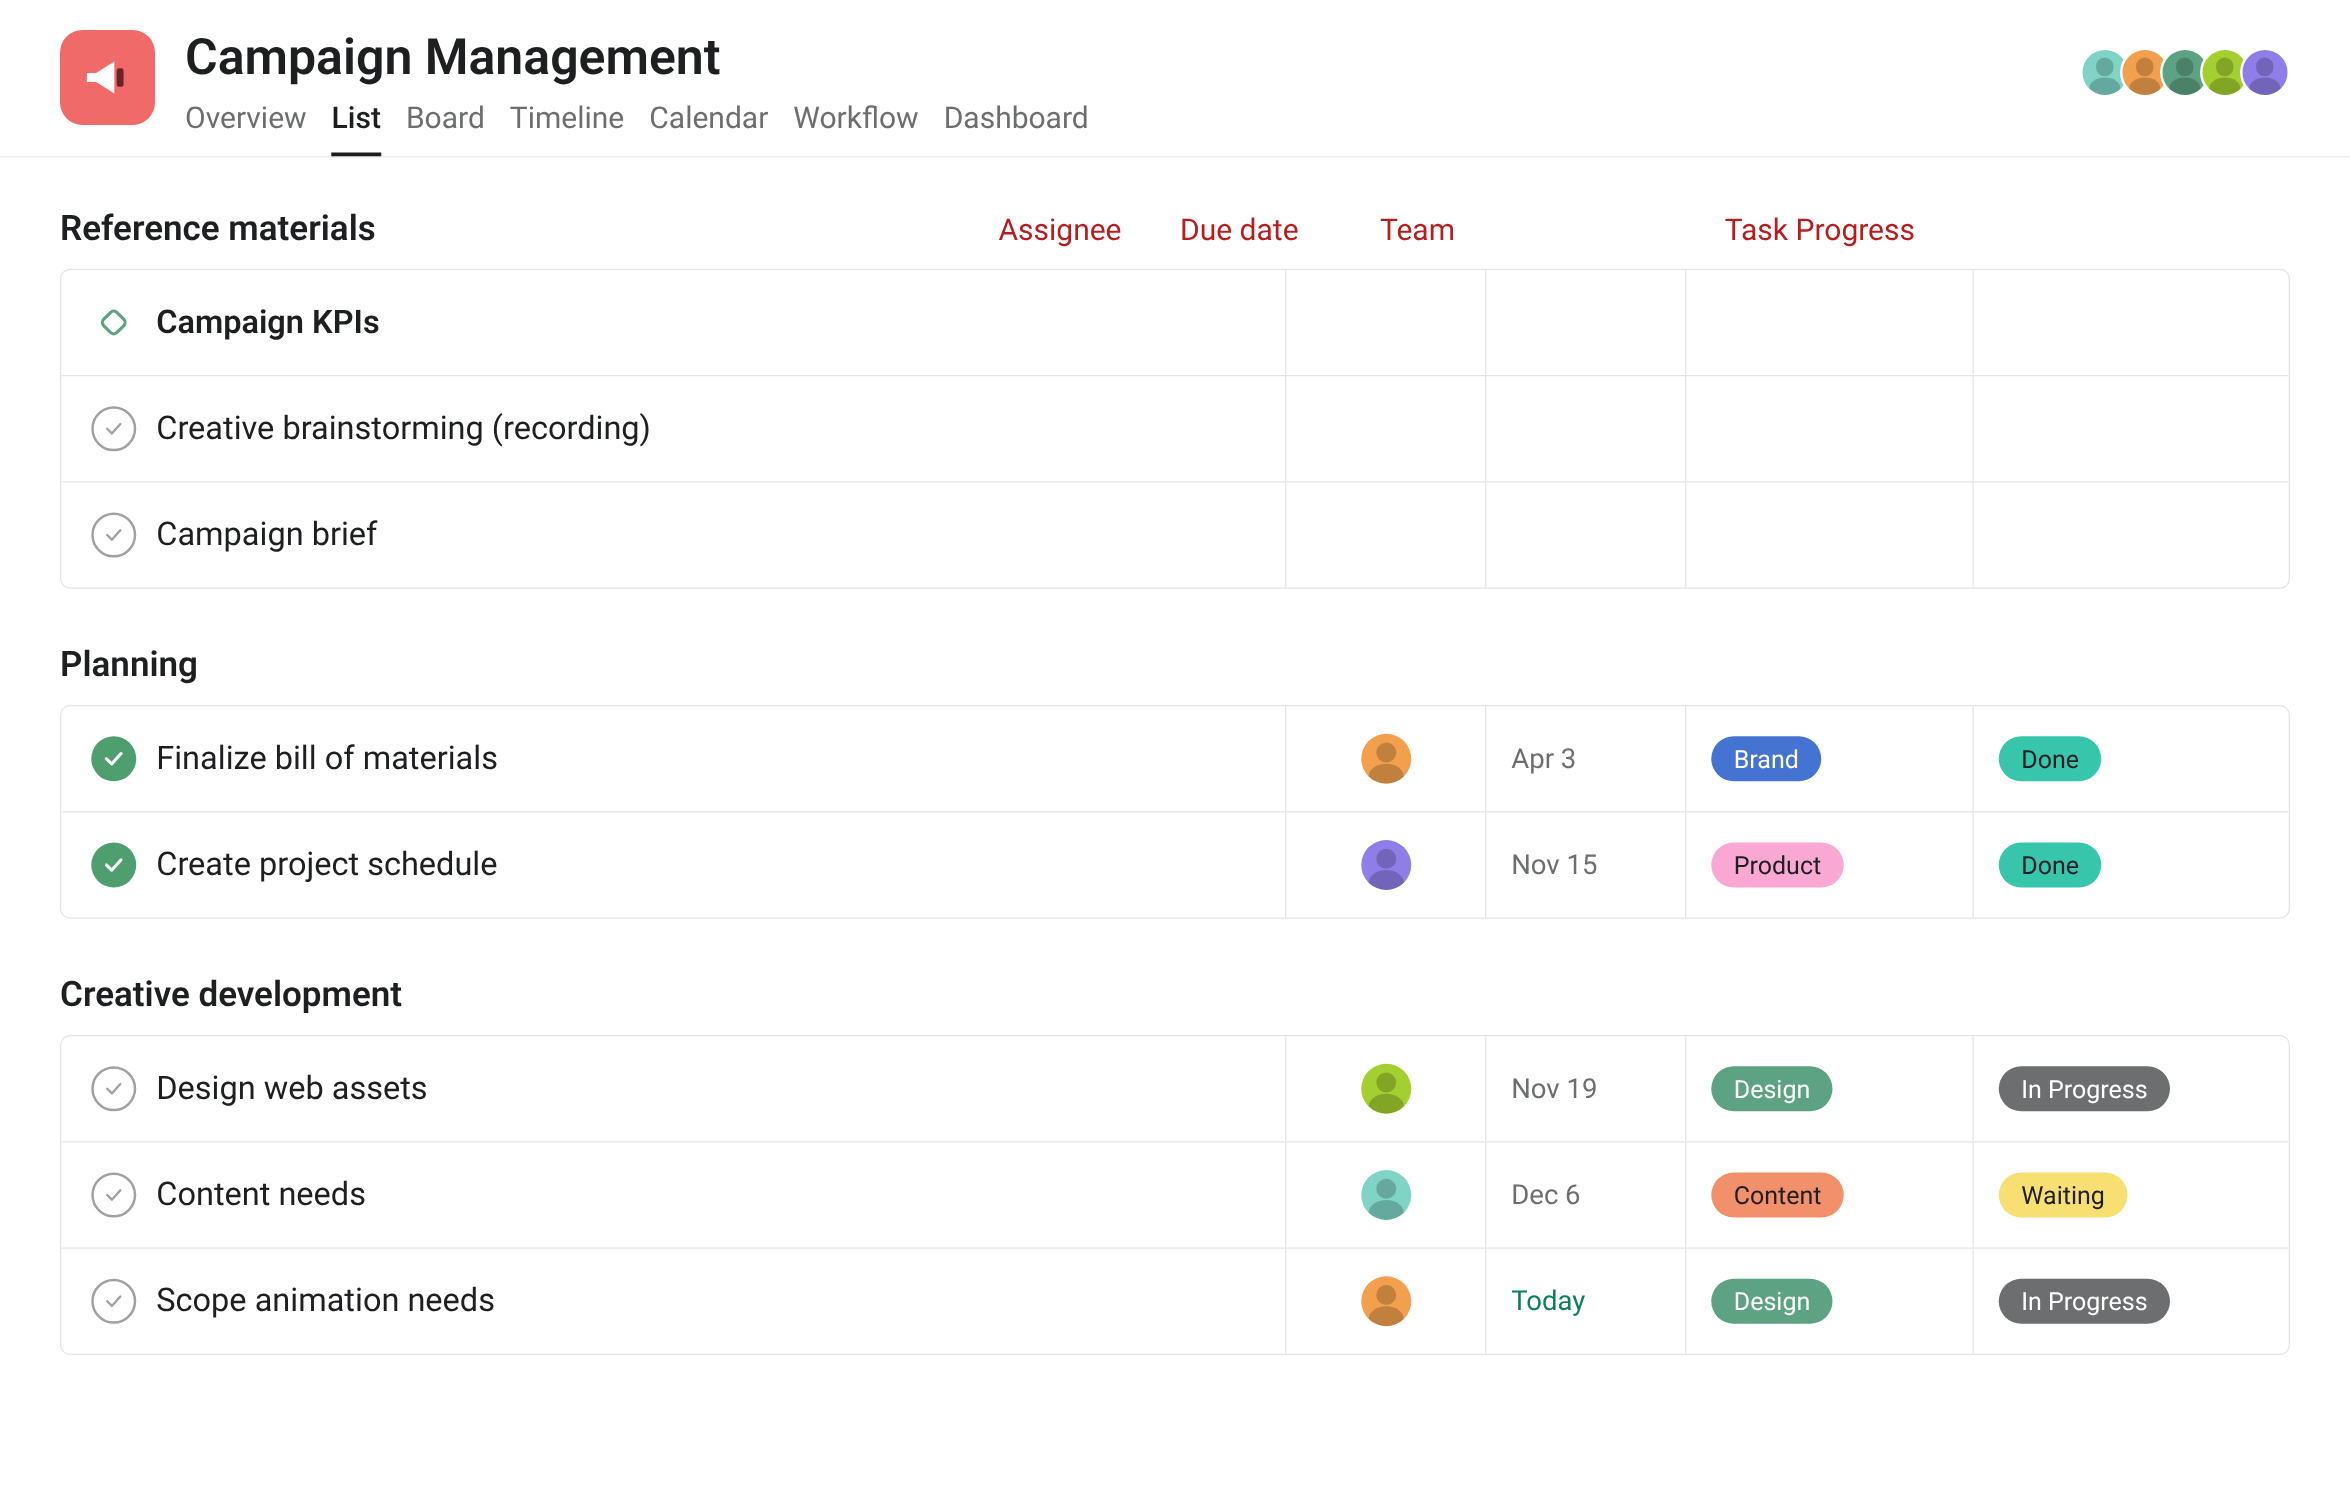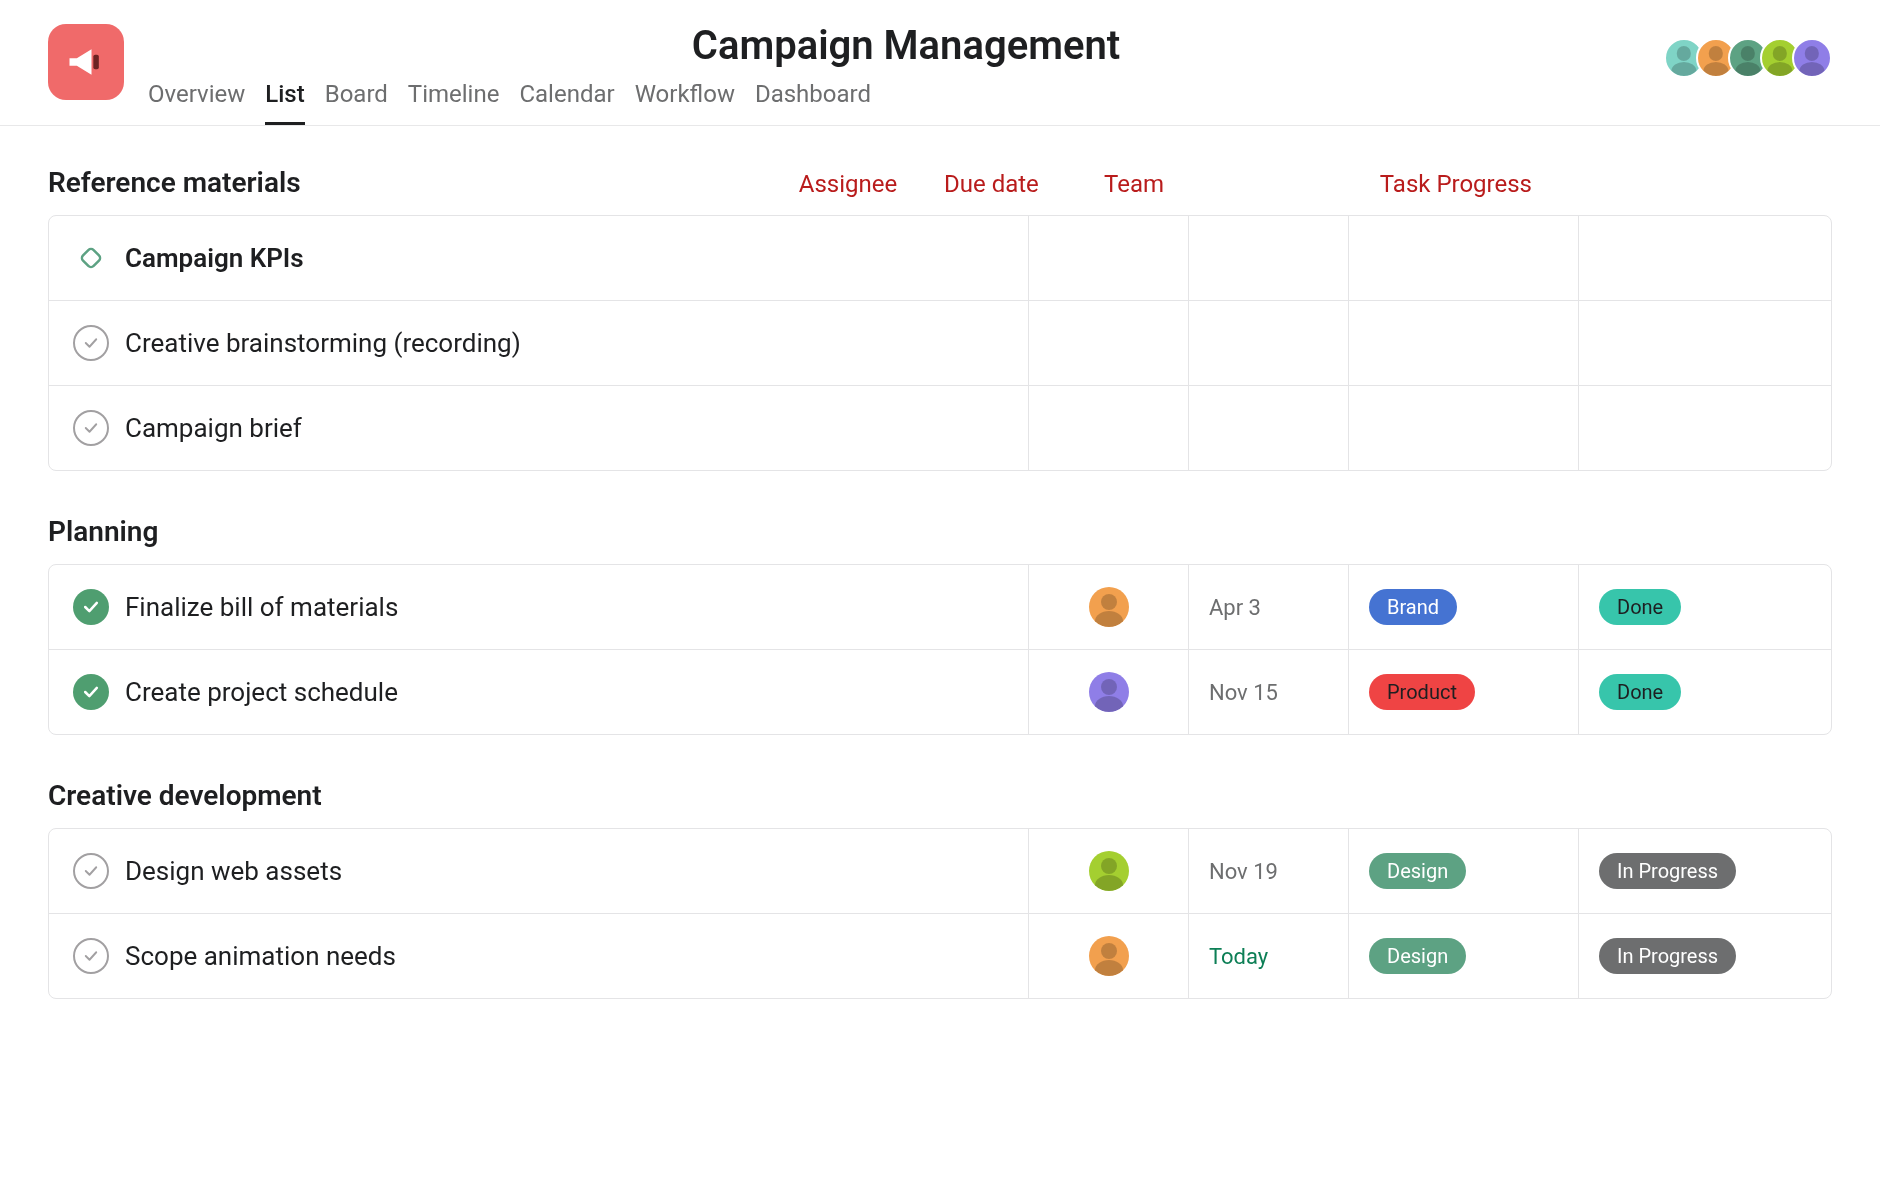--- a/index.html
+++ b/index.html
@@ -7,21 +7,20 @@
     font-family: -apple-system, BlinkMacSystemFont, "Segoe UI", Roboto, Helvetica, Arial, sans-serif;
     background: #fff;
     color: #1e1f21;
     width: 1880px;
   }
   .header {
     display: flex;
     align-items: flex-start;
     padding: 24px 48px 0 48px;
     border-bottom: 1px solid #e8e8e9;
-    text-align: center;
   }
   .project-icon {
     width: 76px;
     height: 76px;
     background: #f06a6a;
     border-radius: 18px;
     display: flex;
     align-items: center;
     justify-content: center;
     margin-right: 24px;
@@ -341,21 +340,21 @@
           </div>
           <span class="task-name">Create project schedule</span>
         </div>
         <div class="cell cell-assignee">
           <div class="avatar-sm" style="background: rgb(143, 126, 231);">
             <div class="face"></div>
           </div>
         </div>
         <div class="cell cell-due">Nov 15</div>
         <div class="cell cell-team">
-          <span class="pill" style="background: #ef4444; color: rgb(30, 31, 33);">Product</span>
+          <span class="pill" style="background: #f9a8d4; color: rgb(30, 31, 33);">Product</span>
         </div>
         <div class="cell cell-progress">
           <span class="pill" style="background: rgb(55, 197, 171); color: rgb(30, 31, 33);">Done</span>
         </div>
       </div>
     </div>
     <div class="section-header-row section-spacing">
       <div class="section-title">Creative development</div>
     </div>
     <div class="table">
@@ -381,20 +380,42 @@
           <span class="pill" style="background: rgb(109, 110, 111); color: rgb(255, 255, 255);">In Progress</span>
         </div>
       </div>
       <div class="row">
         <div class="cell-task">
           <div class="check-incomplete">
             <svg width="18" height="18" viewBox="0 0 24 24">
               <path d="M5 12 L10 17 L19 7" stroke-width="2.5" fill="none" stroke-linecap="round" stroke-linejoin="round"></path>
             </svg>
           </div>
+          <span class="task-name">Content needs</span>
+        </div>
+        <div class="cell cell-assignee">
+          <div class="avatar-sm" style="background: rgb(127, 212, 198);">
+            <div class="face"></div>
+          </div>
+        </div>
+        <div class="cell cell-due">Dec 6</div>
+        <div class="cell cell-team">
+          <span class="pill" style="background: rgb(241, 144, 107); color: rgb(30, 31, 33);">Content</span>
+        </div>
+        <div class="cell cell-progress">
+          <span class="pill" style="background: rgb(248, 223, 114); color: rgb(30, 31, 33);">Waiting</span>
+        </div>
+      </div>
+      <div class="row">
+        <div class="cell-task">
+          <div class="check-incomplete">
+            <svg width="18" height="18" viewBox="0 0 24 24">
+              <path d="M5 12 L10 17 L19 7" stroke-width="2.5" fill="none" stroke-linecap="round" stroke-linejoin="round"></path>
+            </svg>
+          </div>
           <span class="task-name">Scope animation needs</span>
         </div>
         <div class="cell cell-assignee">
           <div class="avatar-sm" style="background: rgb(242, 160, 78);">
             <div class="face"></div>
           </div>
         </div>
         <div class="cell cell-due today">Today</div>
         <div class="cell cell-team">
           <span class="pill" style="background: rgb(93, 162, 131); color: rgb(255, 255, 255);">Design</span>

